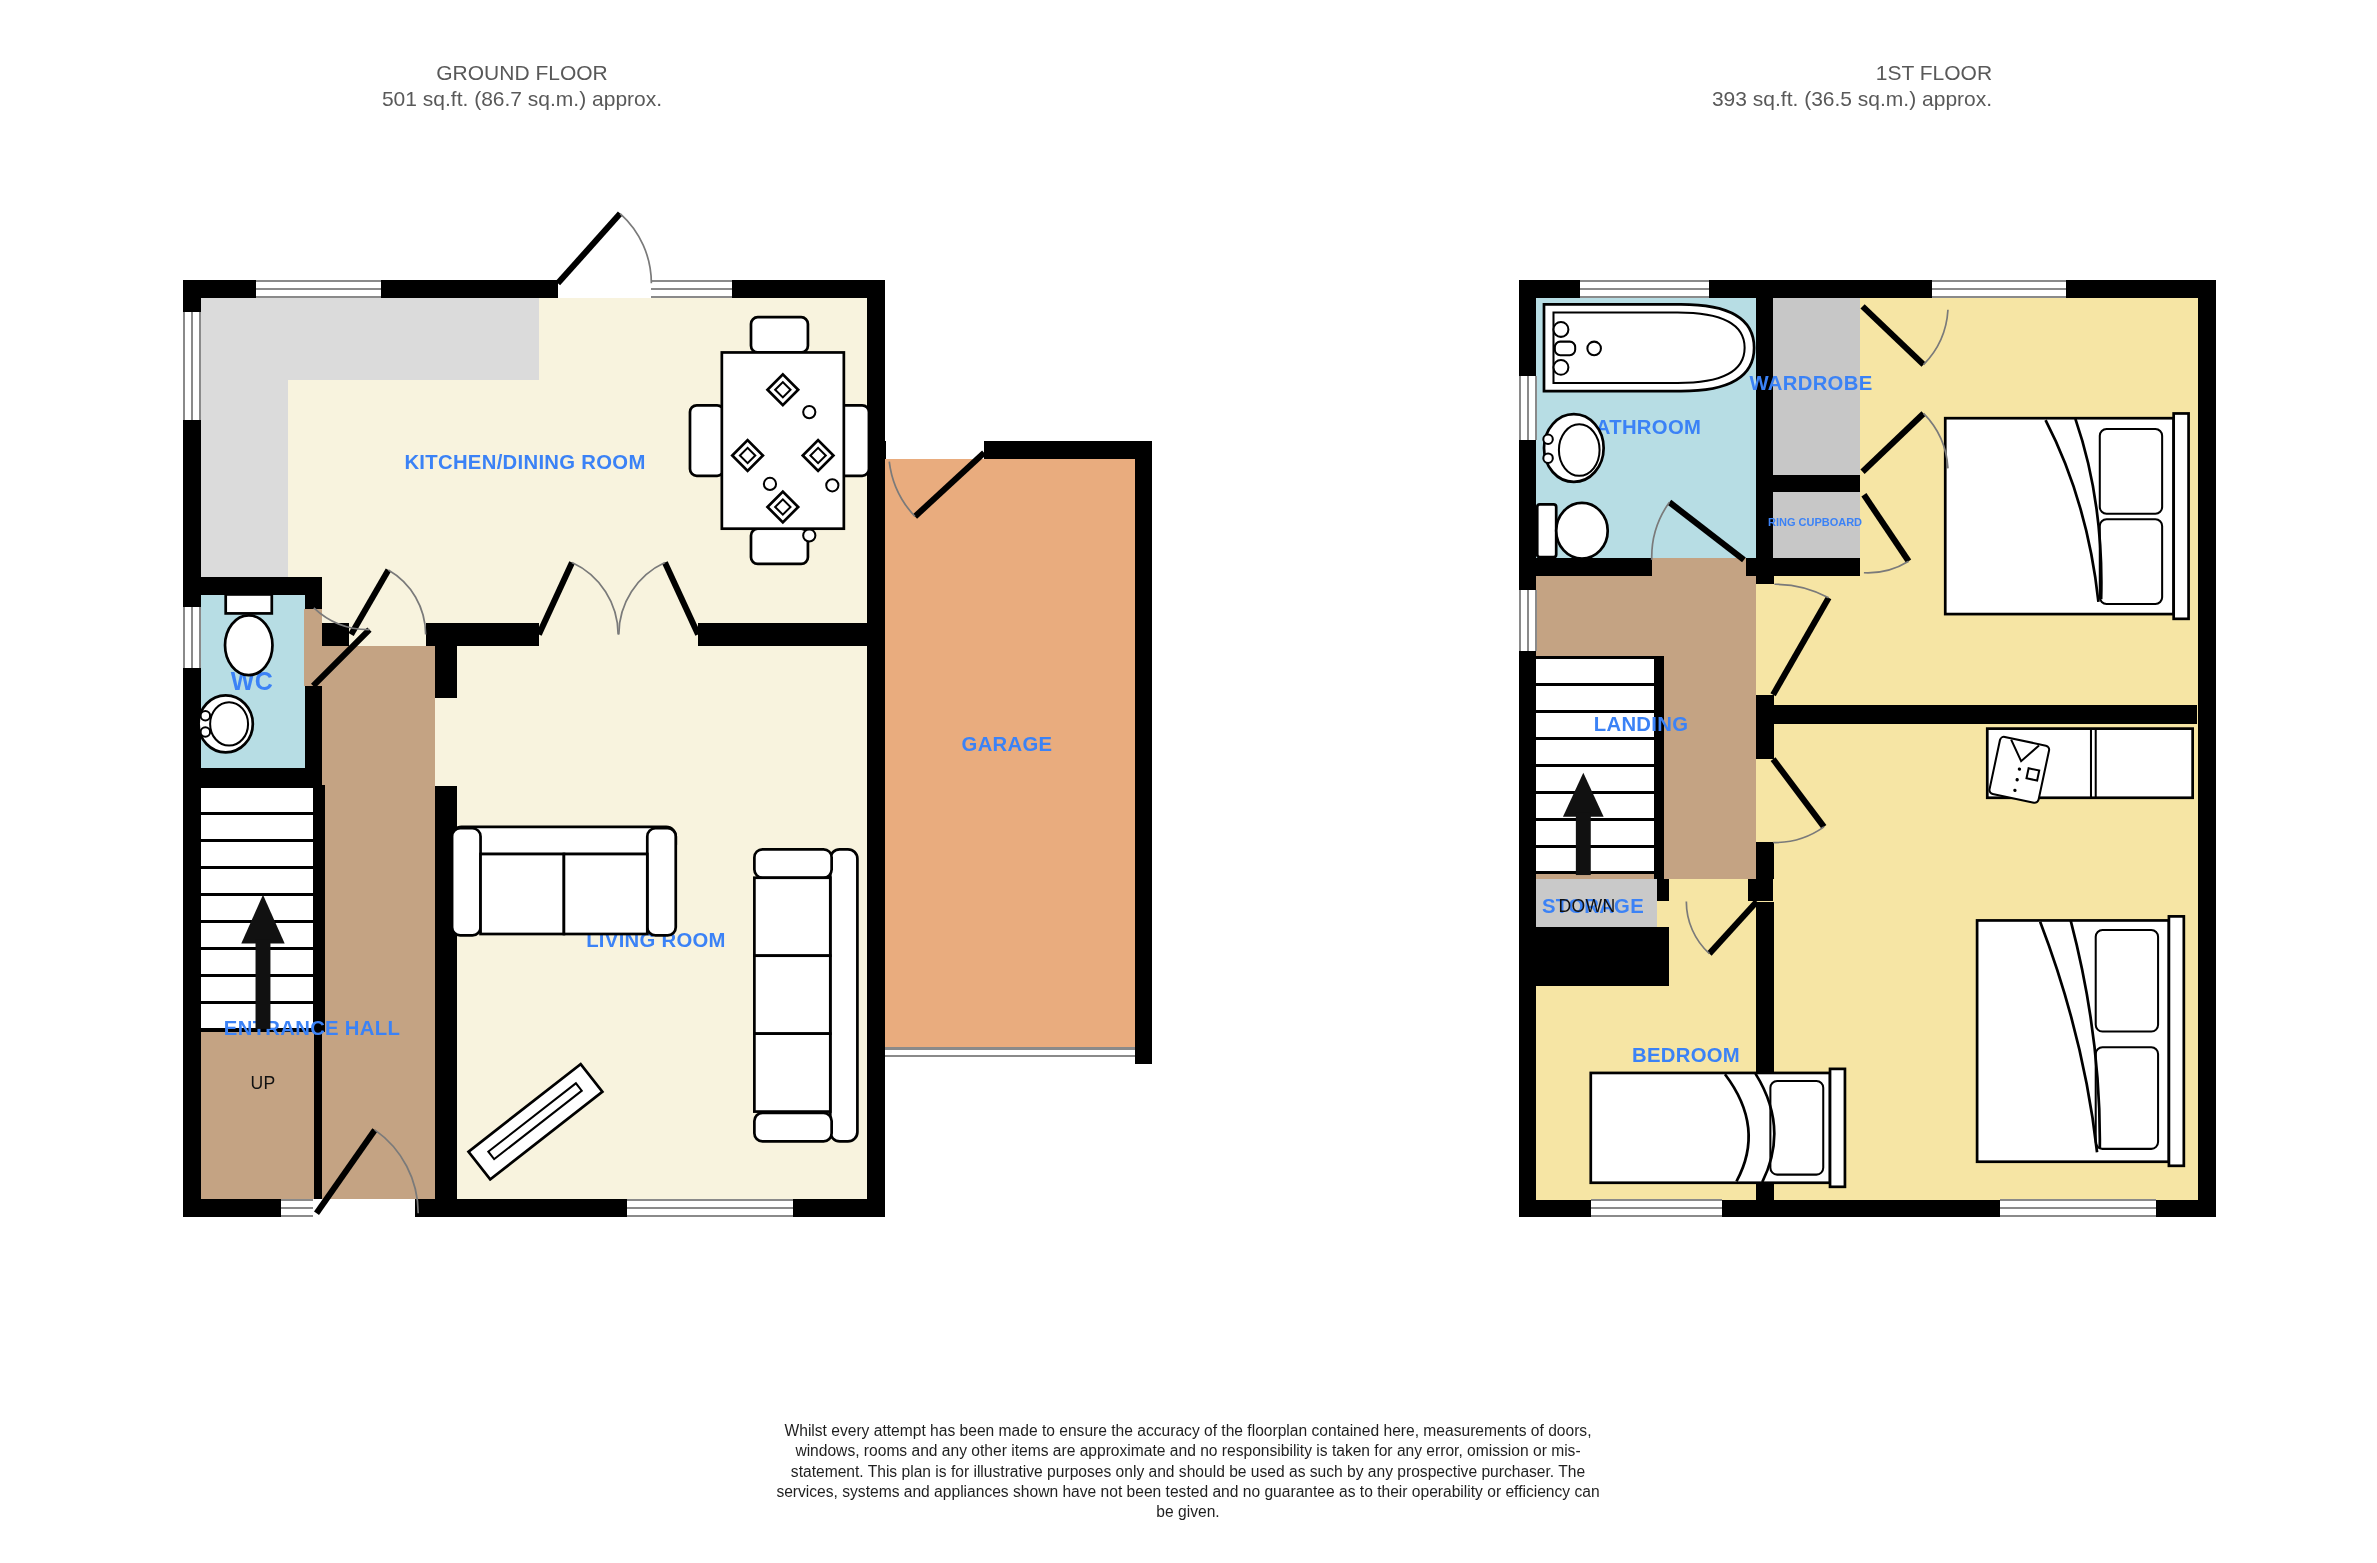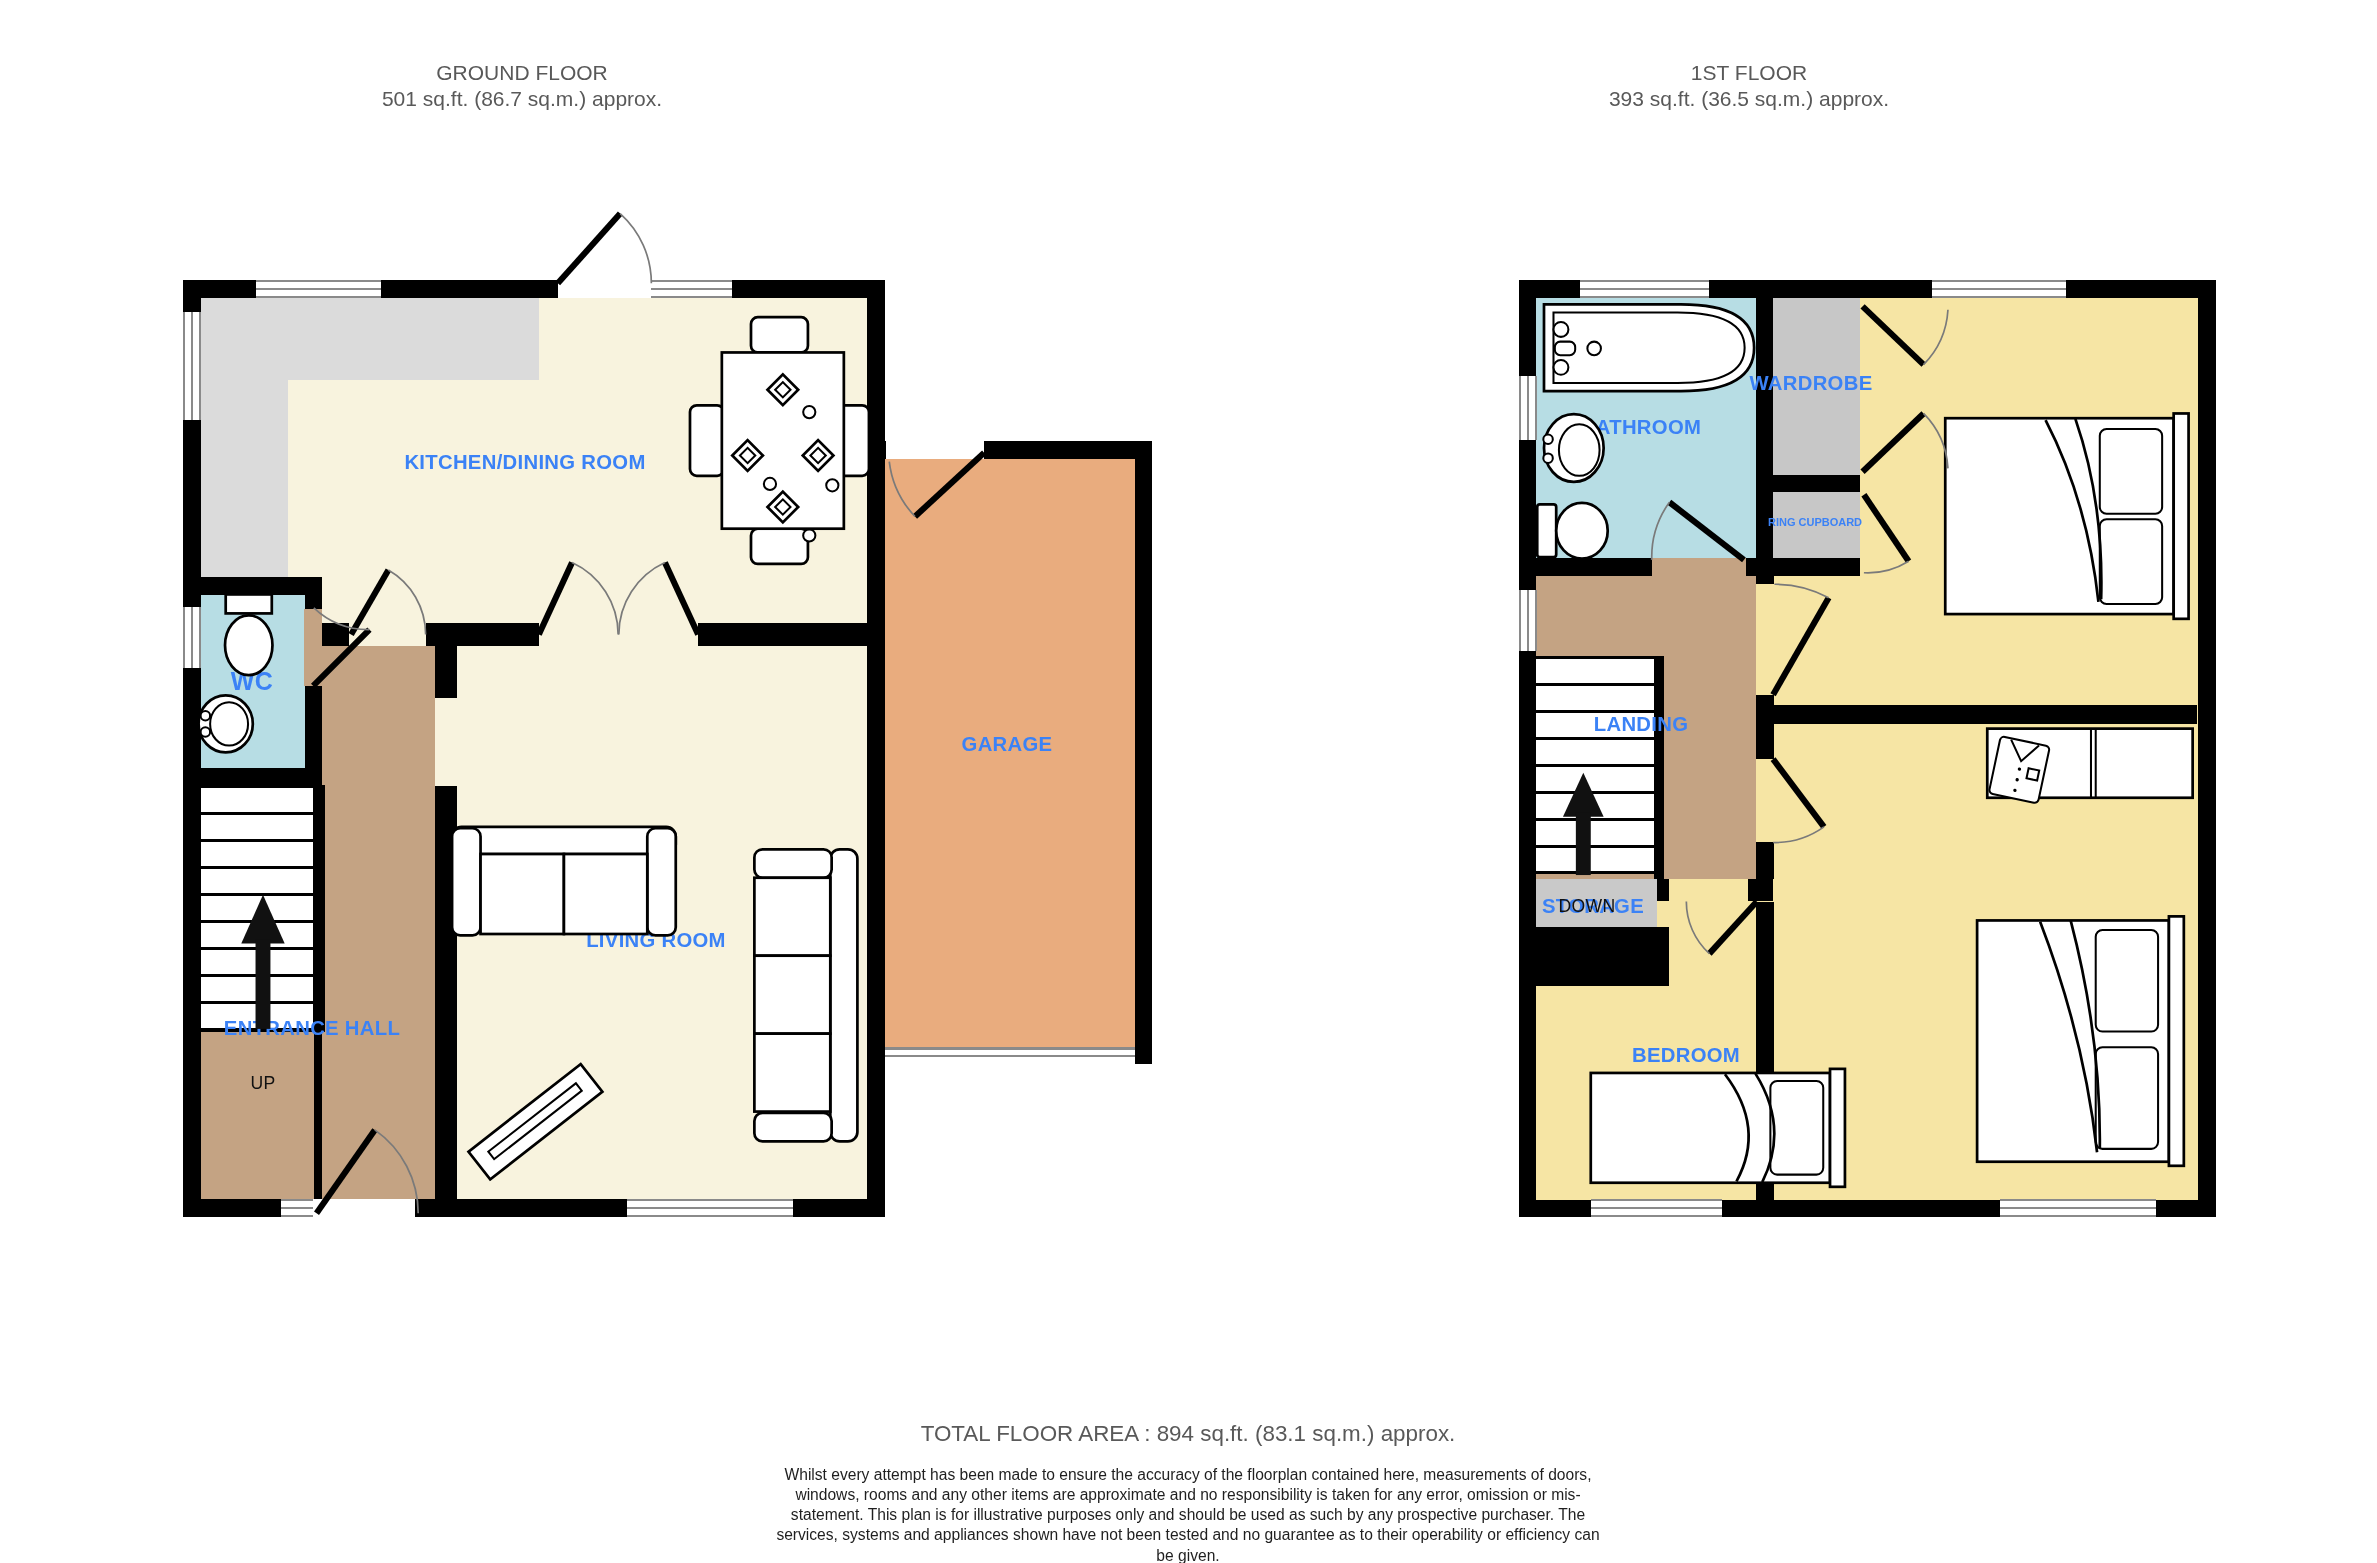--- a/index.html
+++ b/index.html
@@ -27,21 +27,21 @@
   .footer .disc{width:841px;font-size:15.6px;line-height:20.3px;margin:0 auto;}
   svg{position:absolute;left:0;top:0;}
 </style>
 </head>
 <body>
 
 <div class="title-block" style="left:522px;top:60px;">
   <div>GROUND FLOOR</div>
   <div>501 sq.ft. (86.7 sq.m.) approx.</div>
 </div>
-<div class="title-block" style="left:1749px;top:60px;">
+<div class="title-block" style="left:1852px;top:60px;text-align:right;">
   <div>1ST FLOOR</div>
   <div>393 sq.ft. (36.5 sq.m.) approx.</div>
 </div>
 
 <div>
 
   <div class="abs wall" style="left:183px;top:280px;width:702px;height:937px;"></div>
   <div class="abs wall" style="left:867px;top:441px;width:285px;height:623px;"></div>
 
   <div class="abs" style="left:201px;top:298px;width:666px;height:325px;background:var(--cream);"></div>
@@ -294,17 +294,16 @@
     <path d="M2838,538 A126,126 0 0 0 2874,457"></path>
     <path d="M2838,610 A126,126 0 0 1 2874,691"></path>
     <path d="M2816,828 A115,115 0 0 1 2750,845"></path>
     <path d="M2618,862 A163,163 0 0 1 2698,882"></path>
     <path d="M2616,1243 A124,124 0 0 0 2691,1220"></path>
     <path d="M2488,1330 A104,104 0 0 0 2522,1407"></path>
   </g>
 </svg>
 
 <div class="footer" style="top:1421px;">
-  <div class="total">TOTAL FLOOR AREA : 894 sq.ft. (83.1 sq.m.) approx.</div>
   <div class="disc">Whilst every attempt has been made to ensure the accuracy of the floorplan contained here, measurements of doors, windows, rooms and any other items are approximate and no responsibility is taken for any error, omission or mis-statement. This plan is for illustrative purposes only and should be used as such by any prospective purchaser. The services, systems and appliances shown have not been tested and no guarantee as to their operability or efficiency can be given.</div>
 
 </div>
 
 
 </body></html>

